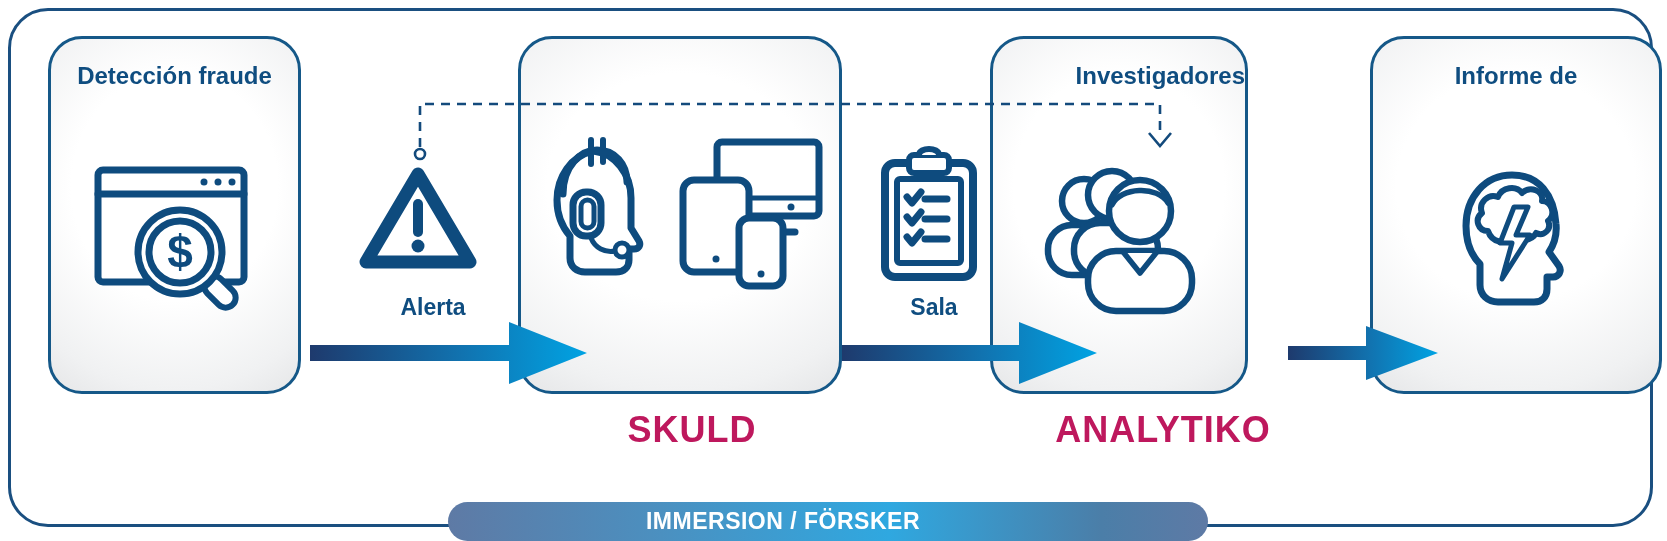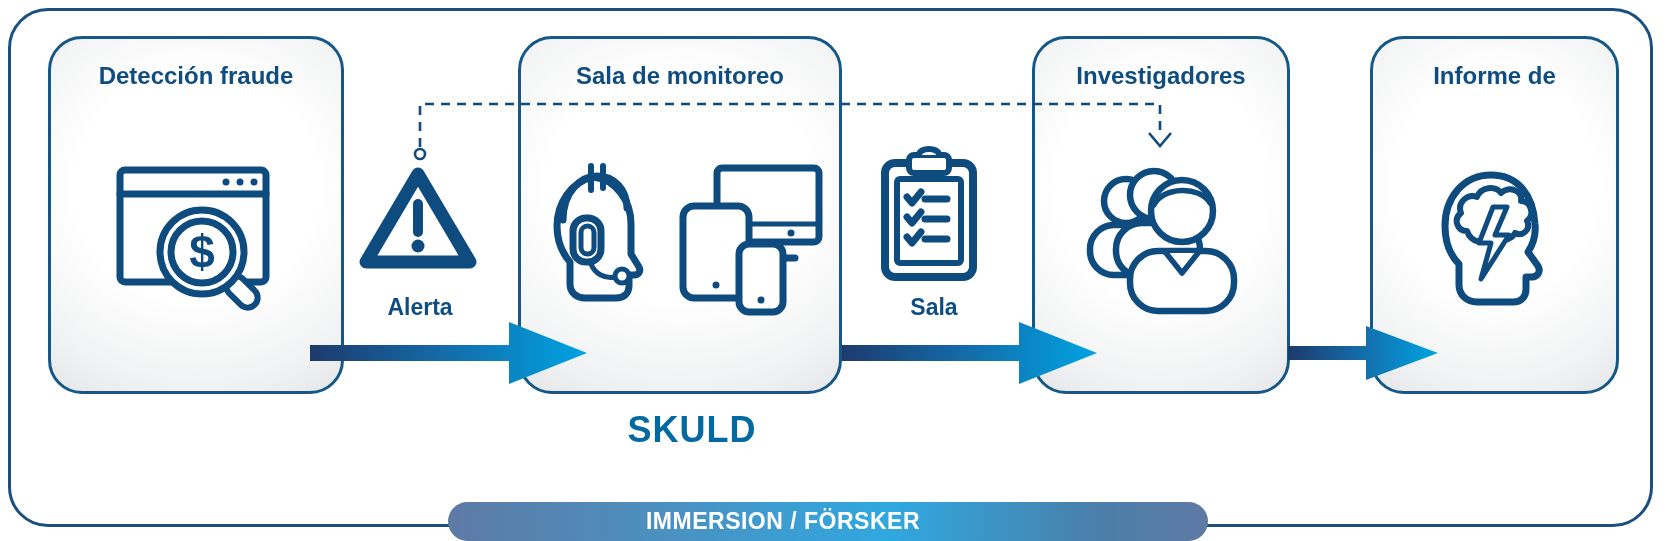--- a/index.html
+++ b/index.html
@@ -10,34 +10,34 @@
   .frame{
     position:absolute;left:8px;top:8px;width:1645px;height:519px;
     border:3px solid #1a4f80;border-radius:40px;background:#ffffff;box-sizing:border-box;
   }
   .station{
     position:absolute;top:36px;height:358px;box-sizing:border-box;
     border:3px solid #155888;border-radius:34px;
     background:radial-gradient(110% 85% at 50% 42%, #ffffff 38%, #f0f1f2 68%, #d7d8da 100%);
     display:flex;flex-direction:column;align-items:center;z-index:1;
   }
-  #st-deteccion{left:48px;width:296px;}
+  #st-deteccion{left:48px;width:253px;}
   #st-monitoreo{left:518px;width:324px;}
-  #st-investigadores{left:1032px;width:258px;}
-  #st-informe{left:1370px;width:249px;}
+  #st-investigadores{left:990px;width:258px;align-items:flex-end;}
+  #st-informe{left:1370px;width:292px;}
   .station-title{margin-top:22px;text-align:center;color:#0f4d80;font-size:24px;font-weight:bold;line-height:30px;}
   .icon-wrap{flex:1;display:flex;align-items:center;justify-content:center;width:100%;}
   .overlay{position:absolute;left:0;top:0;width:1667px;height:541px;z-index:3;pointer-events:none;}
   .float-icon{position:absolute;z-index:2;}
   #alert-icon-pos{left:352px;top:160px;}
   #cases-icon-pos{left:877px;top:145px;}
   .float-label{position:absolute;color:#0f4d80;font-size:23px;font-weight:bold;text-align:center;z-index:2;}
-  #alerta-label{left:340px;top:294px;width:160px;text-align:center;}
+  #alerta-label{left:353px;top:294px;width:160px;text-align:center;}
   #casos-label{left:854px;top:294px;width:160px;}
-  .product-label{position:absolute;top:409px;color:#0369a1;font-size:36px;font-weight:bold;letter-spacing:1px;text-align:center;z-index:2;}
+  .product-label{position:absolute;top:409px;color:#be185d;font-size:36px;font-weight:bold;letter-spacing:1px;text-align:center;z-index:2;}
   #skuld-label{left:592px;width:200px;}
   #analytiko-label{left:1043px;width:240px;}
   .banner{
     position:absolute;left:448px;top:502px;width:760px;height:39px;border-radius:20px;
     background:linear-gradient(90deg,#5e7aa5 0%, #4b90c0 28%, #2fa8e0 58%, #4b7ea8 86%, #5e7aa5 100%);
     display:flex;align-items:center;justify-content:center;z-index:2;box-sizing:border-box;padding-right:90px;
   }
   .banner span{color:#ffffff;font-size:23px;font-weight:bold;letter-spacing:0.5px;white-space:nowrap;}
 </style>
 </head>
@@ -61,24 +61,20 @@
           <rect x="118" y="112" width="20" height="36" rx="10" transform="rotate(-45 128 130)" fill="#ffffff" stroke-width="6"></rect>
           <circle cx="88" cy="90" r="42" fill="#ffffff"></circle>
           <circle cx="88" cy="90" r="31"></circle>
           <text x="88" y="106" font-size="46" font-weight="bold" fill="#0e4b7e" stroke="none" text-anchor="middle" font-family="Liberation Sans, sans-serif">$</text>
         </g>
       </svg>
     </div>
   </div>
 
   <div class="station" id="st-monitoreo">
-    <div class="station-title">
-      <div>Sala de monitoreo</div>
-      <div></div>
-    </div>
     <div class="icon-wrap">
       <svg width="290" height="158" viewBox="0 0 290 158">
         <g fill="none" stroke="#0e4b7e" stroke-width="7" stroke-linecap="round" stroke-linejoin="round">
 
           <g>
             <path d="M58 15 C36 20 22 41 22 64 C22 80 28 92 35 100 L35 122 C35 131 42 136 50 136 L81 136 C89 136 94 131 94 124 L94 113 L99 113 C104 113 106 109 104 105 L96 92 L96 62 C96 38 80 17 58 15 Z"></path>
             <path d="M28 58 C28 30 46 14 62 14 C80 14 92 28 92 46"></path>
             <line x1="56" y1="4" x2="56" y2="28" stroke-width="6"></line>
             <line x1="68" y1="4" x2="68" y2="26" stroke-width="6"></line>
             <rect x="38" y="56" width="28" height="44" rx="13" fill="#ffffff"></rect>
@@ -162,20 +158,21 @@
         <path d="M30 72 l5 6 l9 -11" stroke-width="7"></path>
         <line x1="48" y1="74" x2="70" y2="74" stroke-width="7"></line>
         <path d="M30 92 l5 6 l9 -11" stroke-width="7"></path>
         <line x1="48" y1="94" x2="70" y2="94" stroke-width="7"></line>
       </g>
     </svg>
   </div>
   <div class="float-label" id="casos-label">Sala</div>
 
   <div class="product-label" id="skuld-label">SKULD</div>
+  <div class="product-label" id="analytiko-label">ANALYTIKO</div>
 
   <div class="banner">
     <span>IMMERSION / FÖRSKER</span>
   </div>
 
   <svg class="overlay" viewBox="0 0 1667 541">
     <defs>
       <linearGradient id="ag1" gradientUnits="userSpaceOnUse" x1="310" y1="0" x2="587" y2="0">
         <stop offset="0" stop-color="#1e3a6d"></stop>
           <stop offset="0.55" stop-color="#1173b0"></stop>

